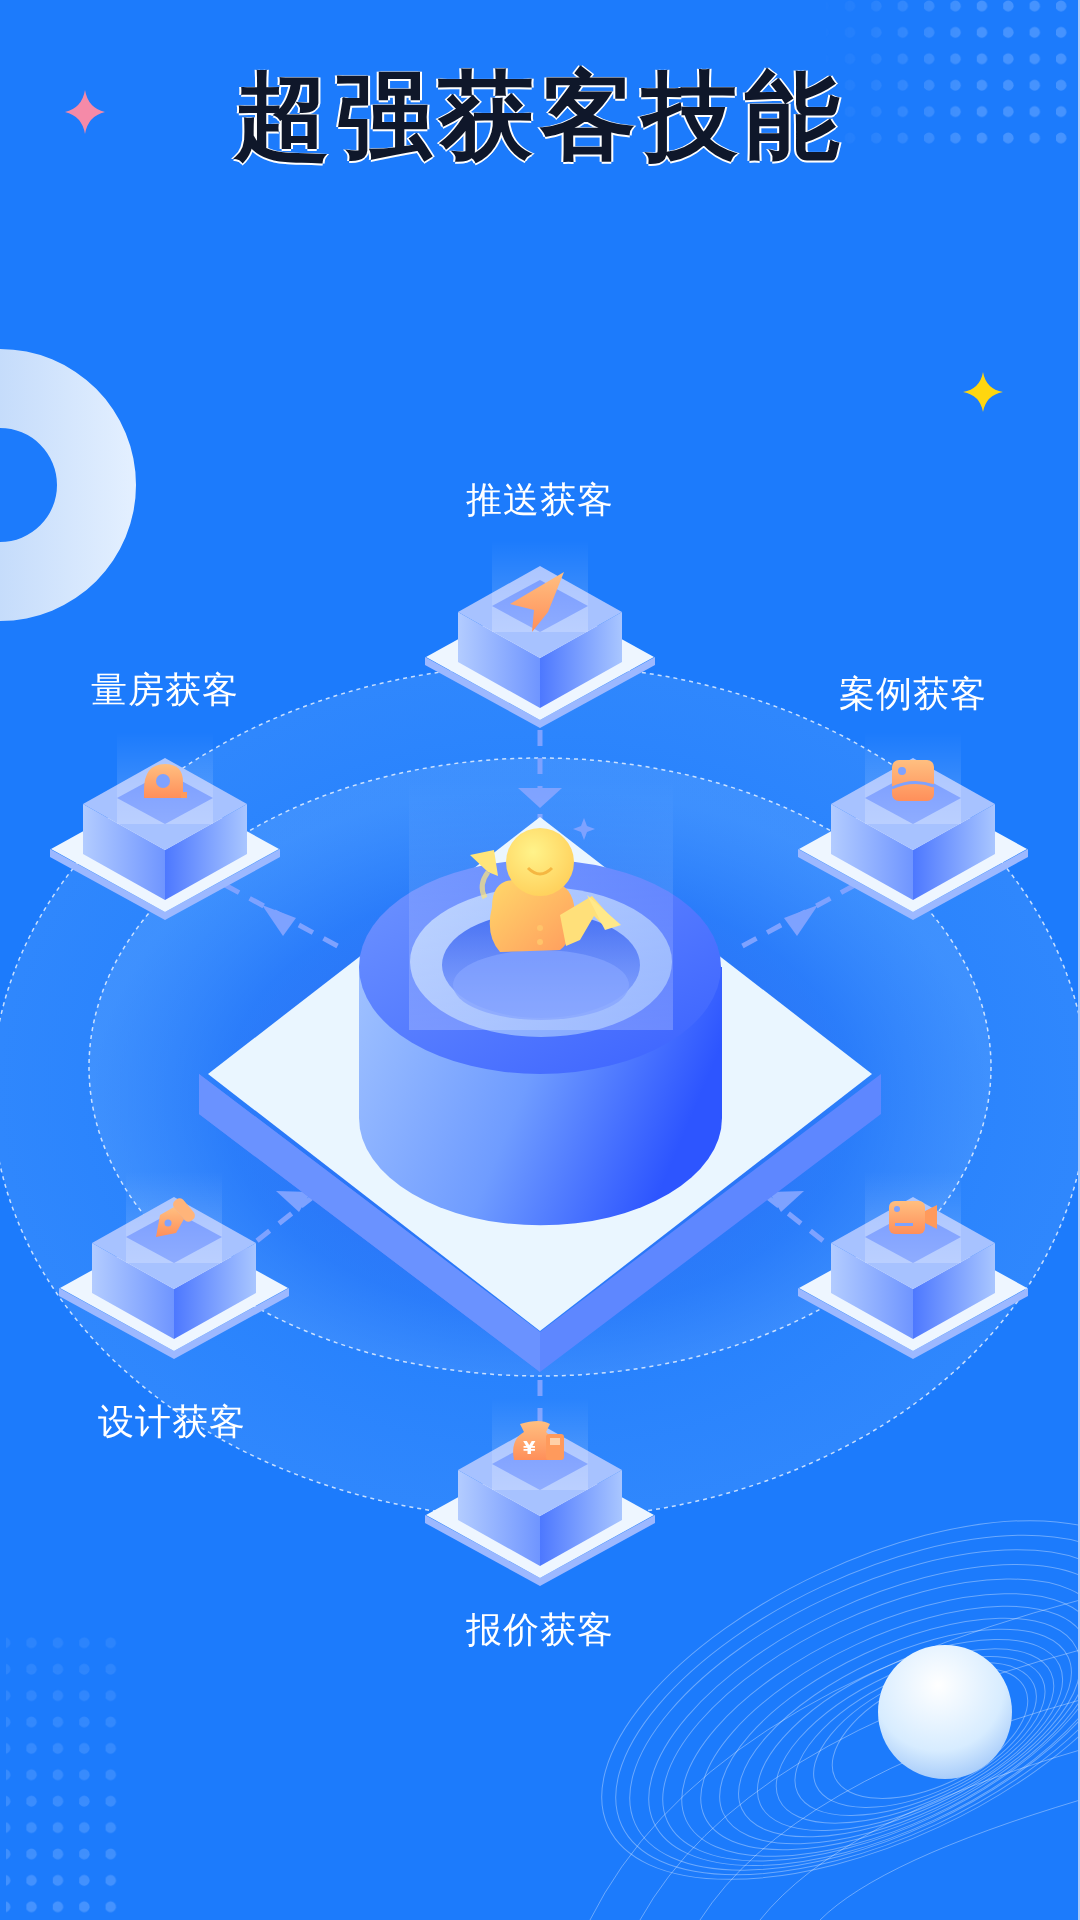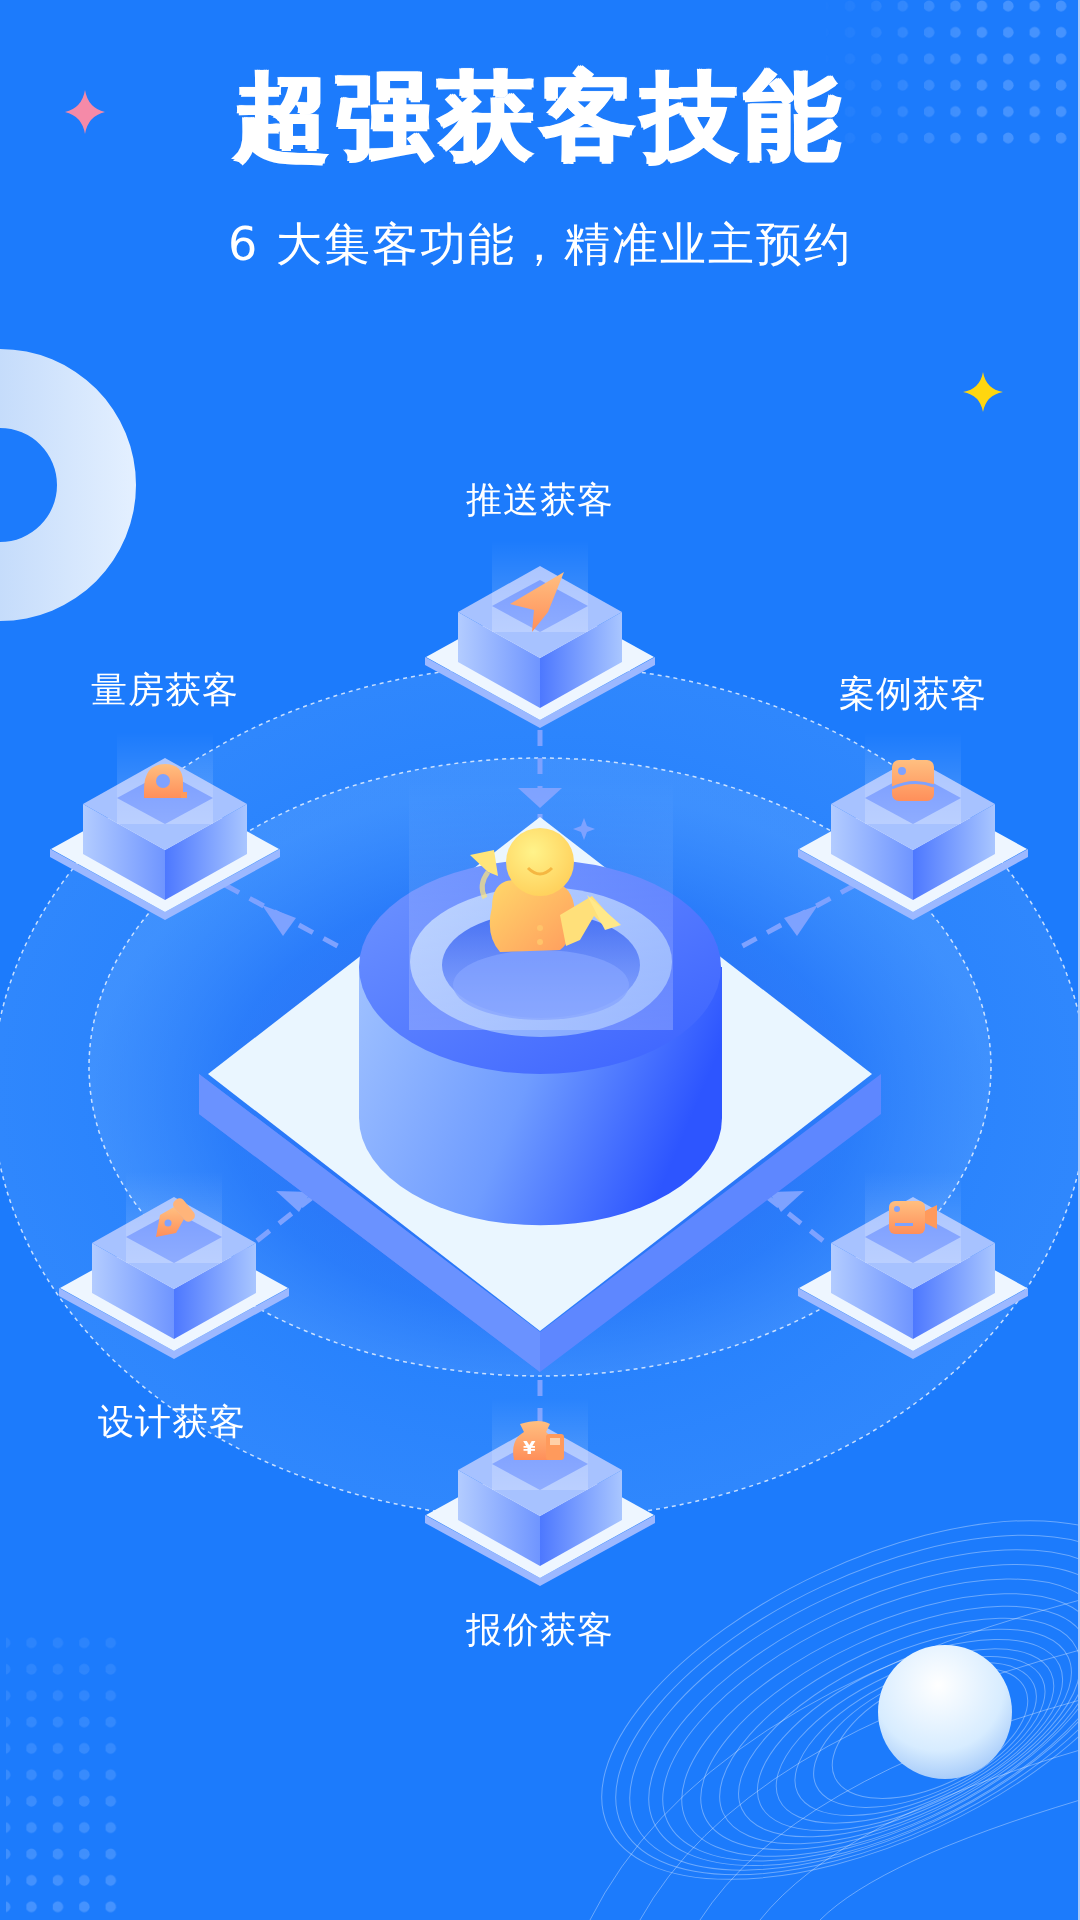--- a/index.html
+++ b/index.html
@@ -1,20 +1,20 @@
 <!DOCTYPE html>
 <html><head>
 <meta charset="utf-8">
 <style>
   html, body { margin: 0; padding: 0; }
   body { width: 1080px; height: 1920px; overflow: hidden; background: #1c7bfc; position: relative; font-family: "DejaVu Sans", "Liberation Sans", sans-serif; }
   .page { position: absolute; left: 0; top: 0; width: 1080px; height: 1920px; background: #1c7bfc; overflow: hidden; }
   .edge { position: absolute; right: 0; top: 0; width: 2px; height: 1920px; background: #a9c9fb; }
   svg.art { position: absolute; left: 0; top: 0; }
-  .title { position: absolute; left: 0; width: 1080px; top: 58px; text-align: center; color: #ffffff; font-size: 96px; font-weight: bold; letter-spacing: 6px; line-height: 116px; font-family: "DejaVu Sans", sans-serif; text-shadow: 0 0 1px #fff, 2px 0 0 #fff, -2px 0 0 #fff, 0 2px 0 #fff; }
+  .title { position: absolute; left: 0; width: 1080px; top: 58px; text-align: center; color: #0f172a; font-size: 96px; font-weight: bold; letter-spacing: 6px; line-height: 116px; font-family: "DejaVu Sans", sans-serif; text-shadow: 0 0 1px #fff, 2px 0 0 #fff, -2px 0 0 #fff, 0 2px 0 #fff; }
   .subtitle { position: absolute; left: 0; width: 1080px; top: 214px; text-align: center; color: #ffffff; font-size: 46px; font-weight: normal; line-height: 60px; letter-spacing: 2px; font-family: "DejaVu Sans", sans-serif; }
   .node-label { position: absolute; color: #ffffff; font-size: 36px; line-height: 44px; width: 240px; text-align: center; letter-spacing: 1px; font-family: "DejaVu Sans", sans-serif; }
 </style>
 </head>
 <body>
 
 <div class="page">
 
   <svg class="art" width="1080" height="1920" viewBox="0 0 1080 1920">
     <defs>
@@ -266,21 +266,20 @@
         <text x="-17" y="-16" font-size="18" font-weight="bold" fill="#ffffff" font-family="DejaVu Sans, sans-serif">¥</text>
         <rect x="6" y="-36" width="18" height="26" rx="3" fill="#ff9a5c"></rect>
         <rect x="10" y="-32" width="10" height="7" fill="#ffd0a8"></rect>
       </g>
     </g>
   </svg>
 
   <div class="edge"></div>
 
   <div class="title">超强获客技能</div>
-  <div class="subtitle">6 大集客功能，精准业主预约</div>
 
   <div class="node-label" style="left:420px; top:478px;font-family:Liberation Serif, serif;">推送获客</div>
   <div class="node-label" style="left:45px; top:668px;">量房获客</div>
   <div class="node-label" style="left:793px; top:672px;">案例获客</div>
   <div class="node-label" style="left:52px; top:1400px;">设计获客</div>
   <div class="node-label" style="left:420px; top:1608px;">报价获客</div>
 
 </div>
 
 </body></html>

